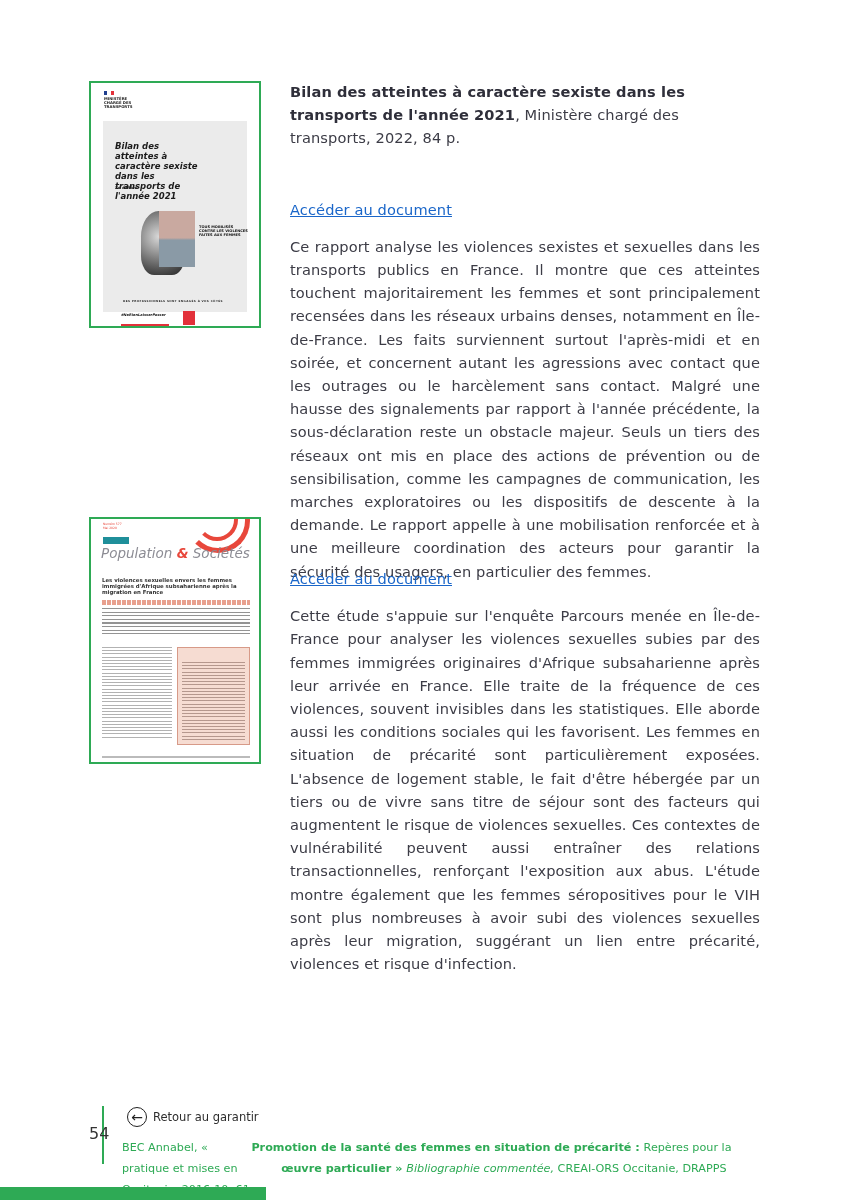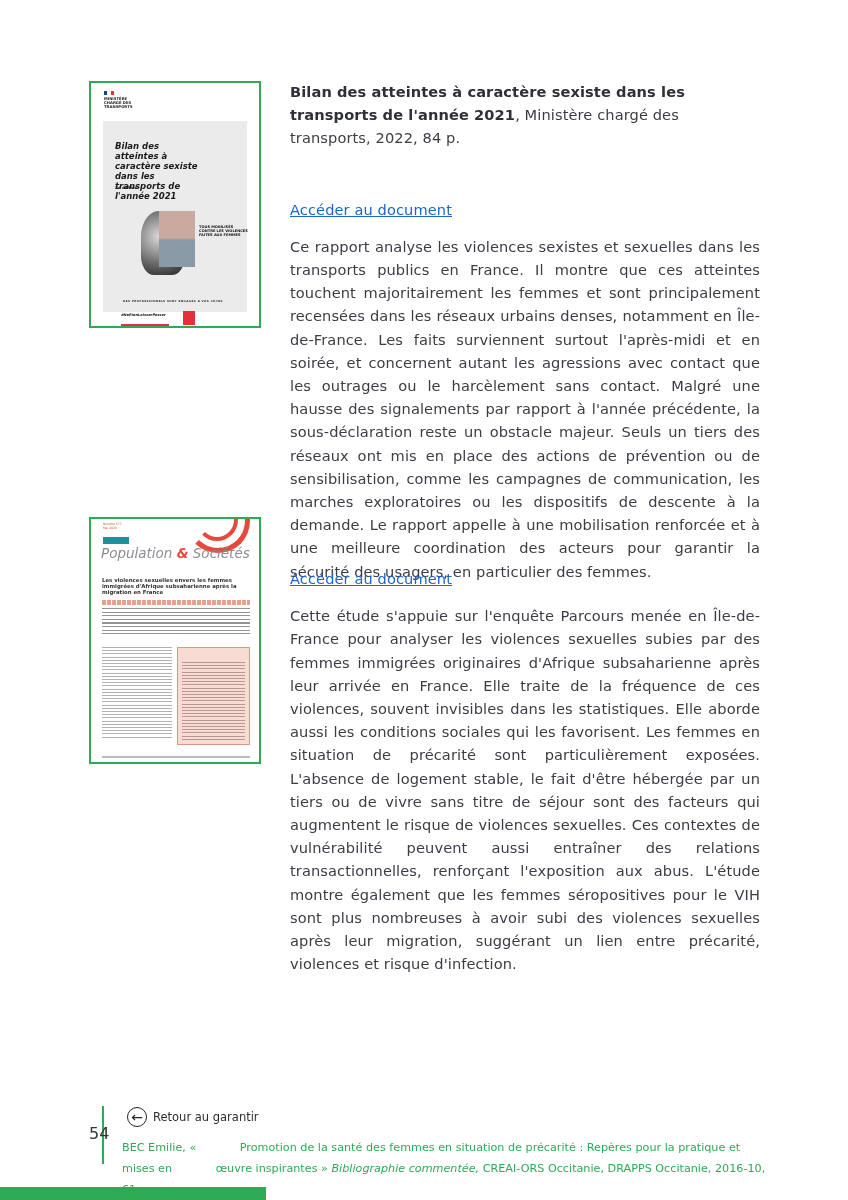--- a/index.html
+++ b/index.html
@@ -56,21 +56,21 @@
   #c2 .foot { position: absolute; left: 11px; bottom: 4px; width: 148px; height: 2px; background: #bbb; }
 
   
   .vbar { position: absolute; left: 102px; top: 1106px; width: 2px; height: 58px; background: #2eaa55; }
   .pagenum { position: absolute; left: 89px; top: 1124px; font-size: 16px; color: #333; }
   .back { position: absolute; left: 127px; top: 1107px; display: flex; align-items: center; gap: 6px;
           font-size: 11.5px; color: #2d2d2d; text-decoration: none; }
   .back .circ { width: 20px; height: 20px; border: 1.6px solid #222; border-radius: 50%; box-sizing: border-box;
                 display: flex; align-items: center; justify-content: center; font-size: 14px; line-height: 1; color: #222; }
   .cite { position: absolute; left: 122px; top: 1137px; width: 650px; font-size: 11.2px; line-height: 21px; color: #2eaa55; }
-  .cite b { font-weight: normal; padding-left: 40px; }
+  .cite b { font-weight: bold; padding-left: 40px; }
   .cite i { font-style: italic; text-align: center; }
   .bottombar { position: absolute; left: 0; top: 1187px; width: 266px; height: 13px; background: #2eaa55; }
 </style>
 </head>
 <body>
 
 <div class="cover" id="c1">
   <div class="flag"></div>
   <div class="min" style="width:40px">MINISTÈRE CHARGÉ DES TRANSPORTS</div>
   <div class="grey">
@@ -110,14 +110,14 @@
   <a class="link" href="#">Accéder au document</a>
   <p class="para">Cette étude s'appuie sur l'enquête Parcours menée en Île-de-France pour analyser les violences sexuelles subies par des femmes immigrées originaires d'Afrique subsaharienne après leur arrivée en France. Elle traite de la fréquence de ces violences, souvent invisibles dans les statistiques. Elle aborde aussi les conditions sociales qui les favorisent. Les femmes en situation de précarité sont particulièrement exposées. L'absence de logement stable, le fait d'être hébergée par un tiers ou de vivre sans titre de séjour sont des facteurs qui augmentent le risque de violences sexuelles. Ces contextes de vulnérabilité peuvent aussi entraîner des relations transactionnelles, renforçant l'exposition aux abus. L'étude montre également que les femmes séropositives pour le VIH sont plus nombreuses à avoir subi des violences sexuelles après leur migration, suggérant un lien entre précarité, violences et risque d'infection.</p>
 </div>
 
 <div class="vbar"></div>
 <div class="pagenum">54</div>
 <a class="back" href="#">
   <span class="circ">←</span>
   <span>Retour au garantir</span>
 </a>
-<div class="cite"><span>BEC Emilie, « </span><b>Promotion de la santé des femmes en situation de précarité : </b><span>Repères pour la pratique et mises en </span><b>œuvre inspirantes » </b><i>Bibliographie commentée, </i><span>CREAI-ORS Occitanie, DRAPPS Occitanie, 2016-10, 61 p.</span></div>
+<div class="cite"><span>BEC Annabel, « </span><b>Promotion de la santé des femmes en situation de précarité : </b><span>Repères pour la pratique et mises en </span><b>œuvre particulier » </b><i>Bibliographie commentée, </i><span>CREAI-ORS Occitanie, DRAPPS Occitanie, 2016-10, 61 p.</span></div>
 <div class="bottombar"></div>
 
 </body></html>

